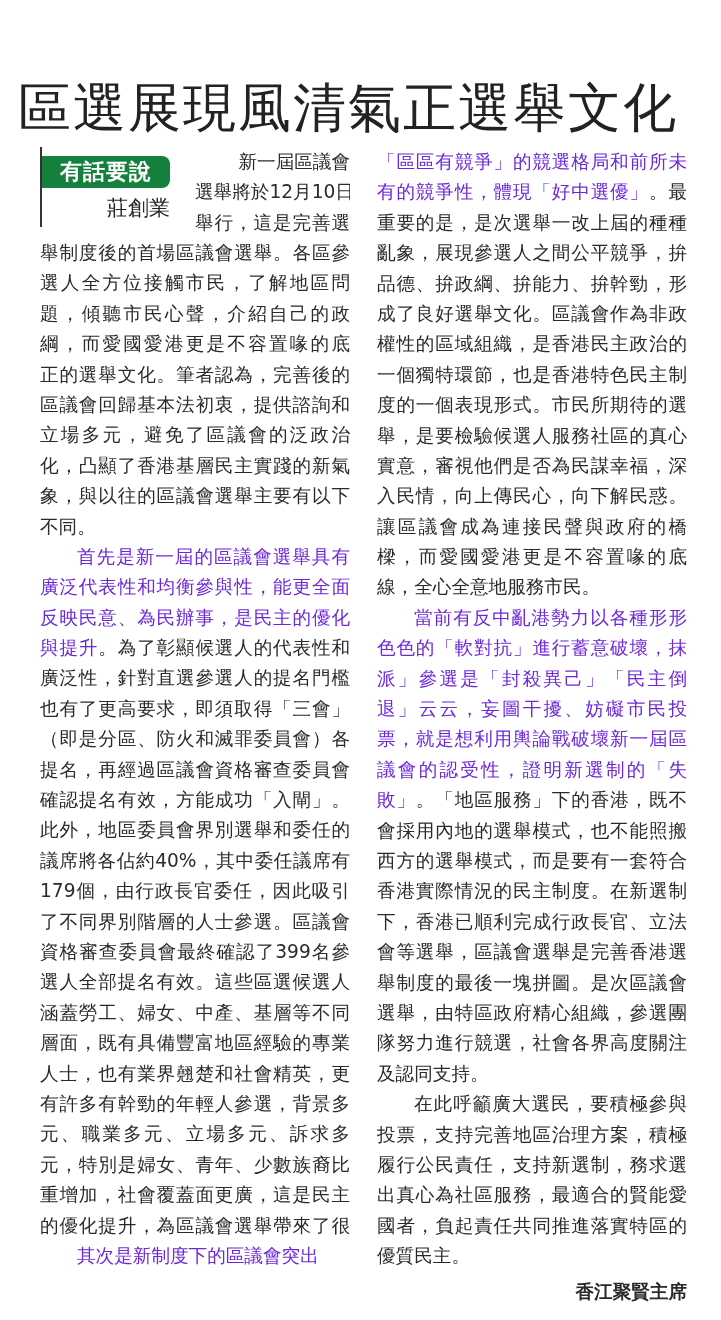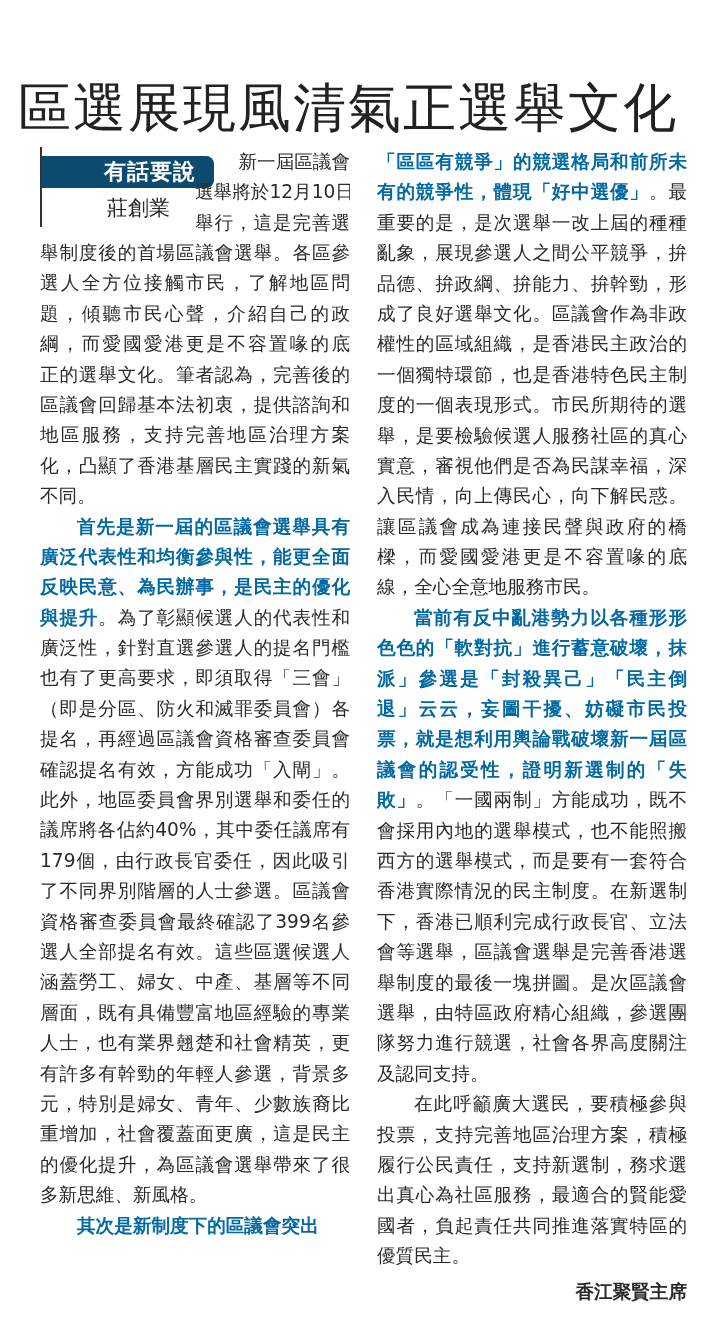--- a/index.html
+++ b/index.html
@@ -7,26 +7,26 @@
          font-family:"DejaVu Sans","Liberation Sans",sans-serif; color:#2a2a2a; }
   .headline { position:absolute; top:42px; left:0; width:696px; text-align:center;
               font-family:"DejaVu Serif","Liberation Serif",serif; font-size:53px;
               letter-spacing:2px; color:#222; font-weight:normal; line-height:60px; }
   .col { position:absolute; top:147px; width:310px; font-size:18.6px; line-height:30.4px; }
   .col-right { left:377px; }
   .line { display:block; white-space:nowrap; text-align:justify; text-align-last:justify; height:30.4px; overflow:hidden; }
   .line.last { text-align-last:left; }
   .line.indent { padding-left:37px; }
   .line.right { text-align-last:right; }
-  .b { font-weight:bold; color:#0369a1; }
+  .b { font-weight:normal; color:#6d28d9; }
   .badge-wrap { position:absolute; left:40px; top:147px; width:130px; height:80px;
                 border-left:2px solid #333; }
-  .badge { position:absolute; left:0; top:9px; width:128px; height:32px; background:#0c4a6e;
+  .badge { position:absolute; left:0; top:9px; width:128px; height:32px; background:#15803d;
            border-radius:0 8px 8px 0; color:#fff; font-weight:bold; font-size:22px;
-           line-height:32px; text-align:center; letter-spacing:1px;padding-left:44px; }
+           line-height:32px; text-align:center; letter-spacing:1px; }
   .author { position:absolute; left:0; top:46px; width:128px; text-align:right; font-size:21px;
             color:#222; line-height:30px; }
   .first-lines { position:absolute; left:195px; top:147px; width:155px; font-size:18.6px; line-height:30.4px; }
   .left-body { position:absolute; left:40px; top:238px; width:310px; font-size:18.6px; line-height:30.4px; }
 </style>
 </head>
 <body>
 
 <h1 class="headline">區選展現風清氣正選舉文化</h1>
 
@@ -41,46 +41,47 @@
   <span class="line">舉行，這是完善選</span>
 </div>
 
 <div class="left-body" id="left-body">
     <span class="line"><span>舉制度後的首場區議會選舉。各區參</span></span>
     <span class="line"><span>選人全方位接觸市民，了解地區問</span></span>
     <span class="line"><span>題，傾聽市民心聲，介紹自己的政</span></span>
     <span class="line"><span>綱，而愛國愛港更是不容置喙的底</span></span>
     <span class="line"><span>正的選舉文化。筆者認為，完善後的</span></span>
     <span class="line"><span>區議會回歸基本法初衷，提供諮詢和</span></span>
-    <span class="line"><span>地區服務，支持完善地區治理方案</span></span>
+    <span class="line"><span>立場多元，避免了區議會的泛政治</span></span>
     <span class="line"><span>化，凸顯了香港基層民主實踐的新氣</span></span>
+    <span class="line"><span>象，與以往的區議會選舉主要有以下</span></span>
     <span class="line last"><span>不同。</span></span>
     <span class="line indent"><span class="b">首先是新一屆的區議會選舉具有</span></span>
     <span class="line"><span class="b">廣泛代表性和均衡參與性，能更全面</span></span>
     <span class="line"><span class="b">反映民意、為民辦事，是民主的優化</span></span>
     <span class="line"><span class="b">與提升</span><span>。為了彰顯候選人的代表性和</span></span>
     <span class="line"><span>廣泛性，針對直選參選人的提名門檻</span></span>
     <span class="line"><span>也有了更高要求，即須取得「三會」</span></span>
     <span class="line"><span>（即是分區、防火和滅罪委員會）各</span></span>
     <span class="line"><span>提名，再經過區議會資格審查委員會</span></span>
     <span class="line"><span>確認提名有效，方能成功「入閘」。</span></span>
     <span class="line"><span>此外，地區委員會界別選舉和委任的</span></span>
     <span class="line"><span>議席將各佔約40%，其中委任議席有</span></span>
     <span class="line"><span>179個，由行政長官委任，因此吸引</span></span>
     <span class="line"><span>了不同界別階層的人士參選。區議會</span></span>
     <span class="line"><span>資格審查委員會最終確認了399名參</span></span>
     <span class="line"><span>選人全部提名有效。這些區選候選人</span></span>
     <span class="line"><span>涵蓋勞工、婦女、中產、基層等不同</span></span>
     <span class="line"><span>層面，既有具備豐富地區經驗的專業</span></span>
     <span class="line"><span>人士，也有業界翹楚和社會精英，更</span></span>
     <span class="line"><span>有許多有幹勁的年輕人參選，背景多</span></span>
+    <span class="line"><span>元、職業多元、立場多元、訴求多</span></span>
     <span class="line"><span>元，特別是婦女、青年、少數族裔比</span></span>
     <span class="line"><span>重增加，社會覆蓋面更廣，這是民主</span></span>
     <span class="line"><span>的優化提升，為區議會選舉帶來了很</span></span>
-    <span class="line last"><span>多新思維、新風格。</span></span>
     <span class="line indent last"><span class="b">其次是新制度下的區議會突出</span></span>
   </div>
 <div class="col col-right" id="right-body">
     <span class="line"><span class="b">「區區有競爭」的競選格局和前所未</span></span>
     <span class="line"><span class="b">有的競爭性，體現「好中選優」</span><span>。最</span></span>
     <span class="line"><span>重要的是，是次選舉一改上屆的種種</span></span>
     <span class="line"><span>亂象，展現參選人之間公平競爭，拚</span></span>
     <span class="line"><span>品德、拚政綱、拚能力、拚幹勁，形</span></span>
     <span class="line"><span>成了良好選舉文化。區議會作為非政</span></span>
     <span class="line"><span>權性的區域組織，是香港民主政治的</span></span>
@@ -91,21 +92,21 @@
     <span class="line"><span>入民情，向上傳民心，向下解民惑。</span></span>
     <span class="line"><span>讓區議會成為連接民聲與政府的橋</span></span>
     <span class="line"><span>樑，而愛國愛港更是不容置喙的底</span></span>
     <span class="line last"><span>線，全心全意地服務市民。</span></span>
     <span class="line indent"><span class="b">當前有反中亂港勢力以各種形形</span></span>
     <span class="line"><span class="b">色色的「軟對抗」進行蓄意破壞，抹</span></span>
     <span class="line"><span class="b">派」參選是「封殺異己」「民主倒</span></span>
     <span class="line"><span class="b">退」云云，妄圖干擾、妨礙市民投</span></span>
     <span class="line"><span class="b">票，就是想利用輿論戰破壞新一屆區</span></span>
     <span class="line"><span class="b">議會的認受性，證明新選制的「失</span></span>
-    <span class="line"><span class="b">敗」</span><span>。「一國兩制」方能成功，既不</span></span>
+    <span class="line"><span class="b">敗」</span><span>。「地區服務」下的香港，既不</span></span>
     <span class="line"><span>會採用內地的選舉模式，也不能照搬</span></span>
     <span class="line"><span>西方的選舉模式，而是要有一套符合</span></span>
     <span class="line"><span>香港實際情況的民主制度。在新選制</span></span>
     <span class="line"><span>下，香港已順利完成行政長官、立法</span></span>
     <span class="line"><span>會等選舉，區議會選舉是完善香港選</span></span>
     <span class="line"><span>舉制度的最後一塊拼圖。是次區議會</span></span>
     <span class="line"><span>選舉，由特區政府精心組織，參選團</span></span>
     <span class="line"><span>隊努力進行競選，社會各界高度關注</span></span>
     <span class="line last"><span>及認同支持。</span></span>
     <span class="line indent"><span>在此呼籲廣大選民，要積極參與</span></span>

